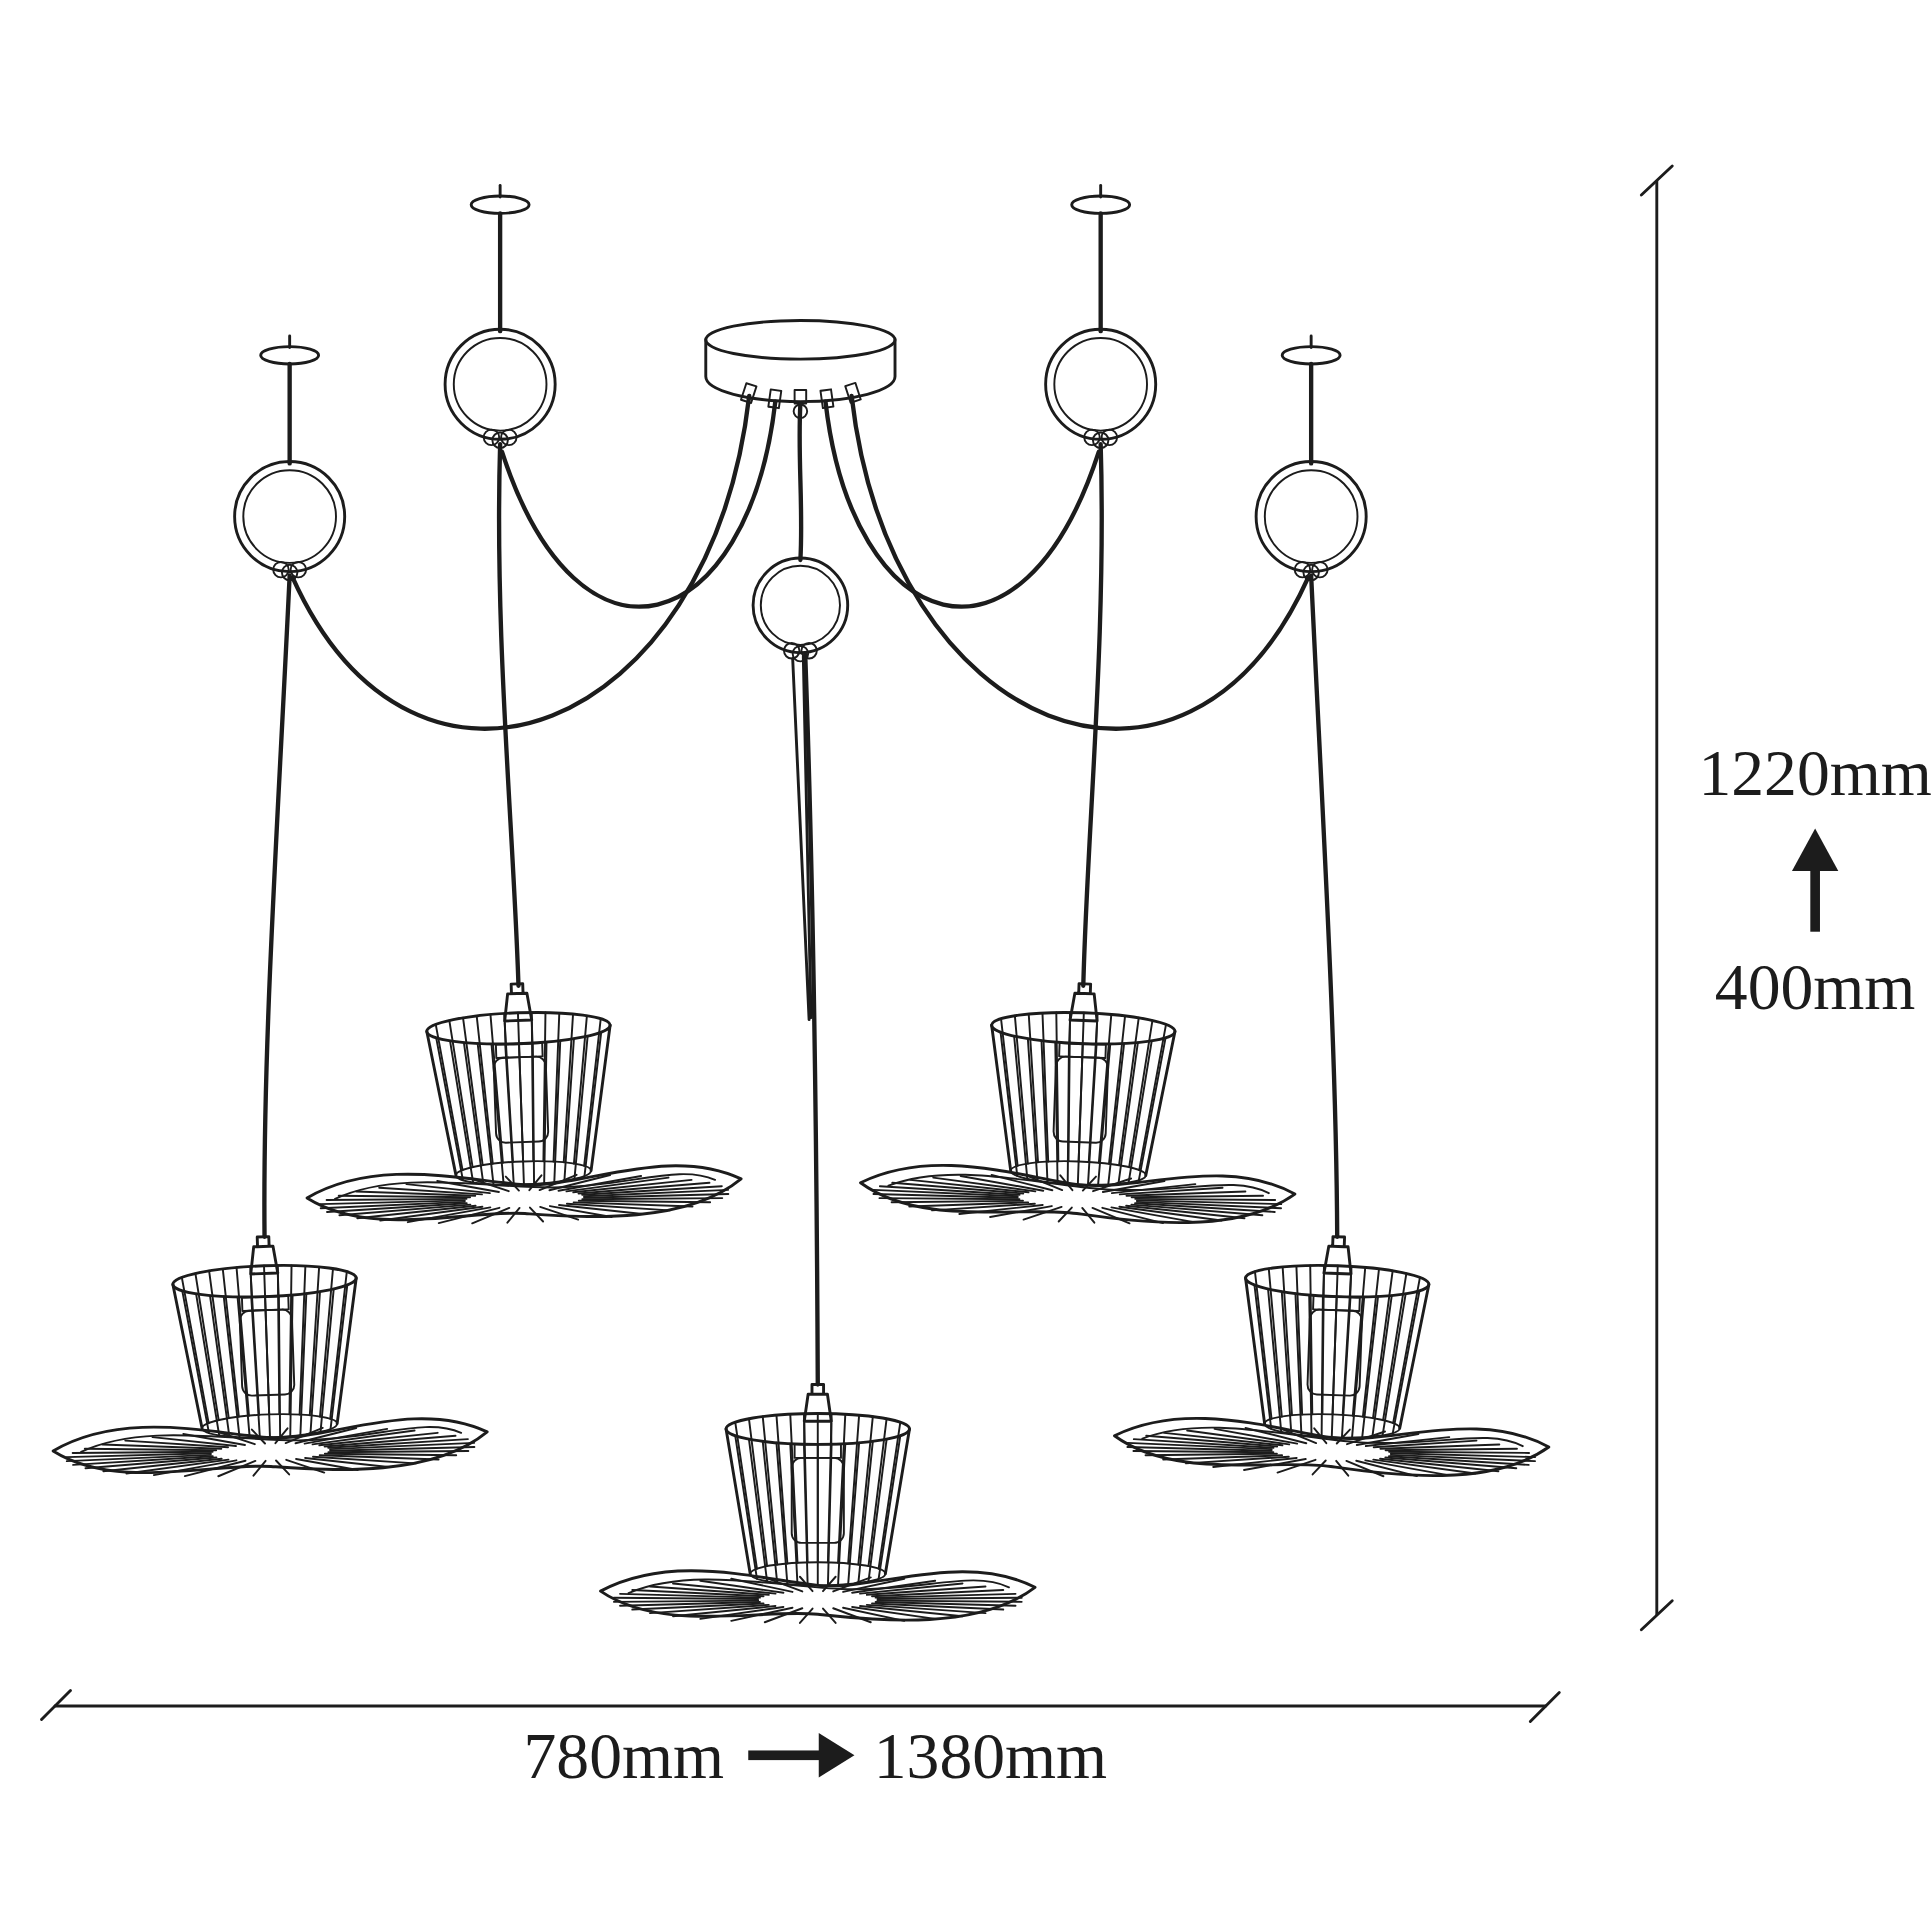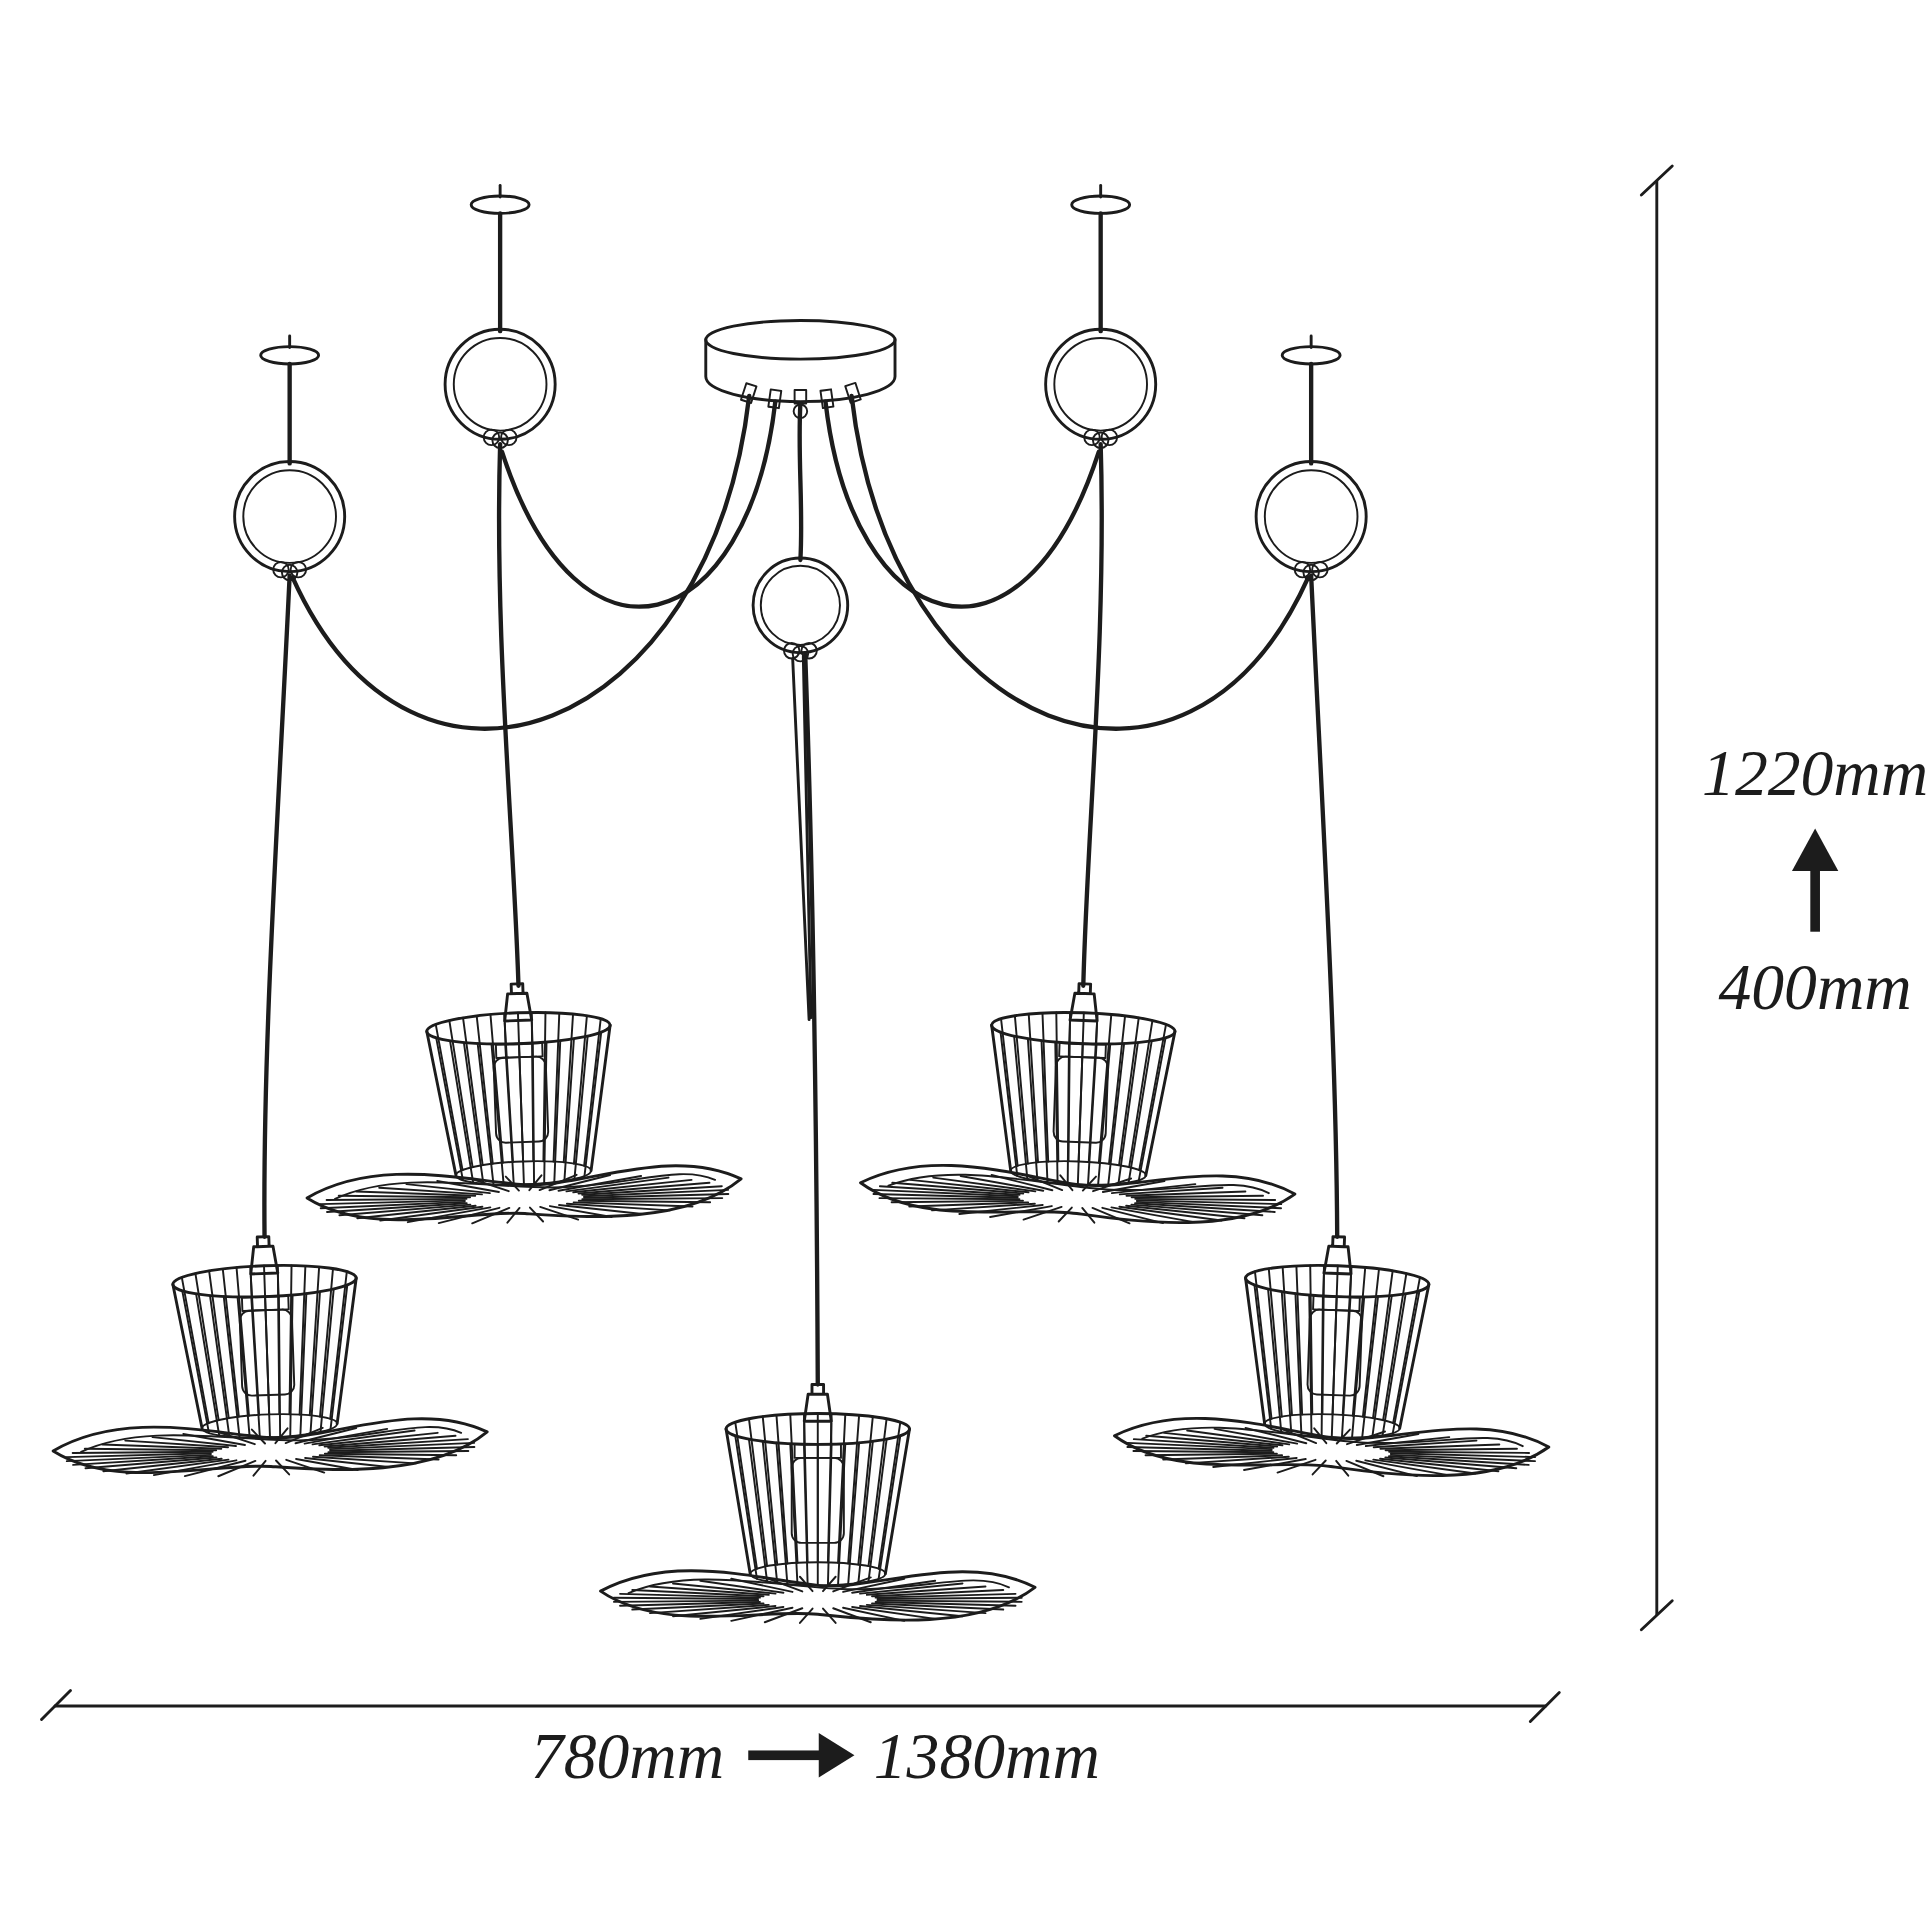--- a/index.html
+++ b/index.html
@@ -1,16 +1,16 @@
 <!DOCTYPE html>
 <html style="--line: #1c1c1c; --bg: #ffffff;"><head>
 <meta charset="utf-8">
 <style>
   html,body{margin:0;padding:0;width:1931px;height:1931px;background:#fff;}
-  .stage{width:1931px;height:1931px;position:relative;background:var(--bg,#fff);font-style:italic;}
+  .stage{width:1931px;height:1931px;position:relative;background:var(--bg,#fff);}
   svg{display:block;}
   .draw{stroke:var(--line,#1c1c1c);fill:none;stroke-width:3;stroke-linecap:round;stroke-linejoin:round;}
   .thin{stroke-width:2;}
   .cable{stroke-width:4.5;fill:none;}
   .dim{stroke-width:3;}
   .dim-text{fill:var(--line,#1c1c1c);font-family:"Liberation Serif","DejaVu Serif",serif;font-size:68px;}
   .arrow-fill{fill:var(--line,#1c1c1c);stroke:none;}
 </style>
 </head>
 <body>

